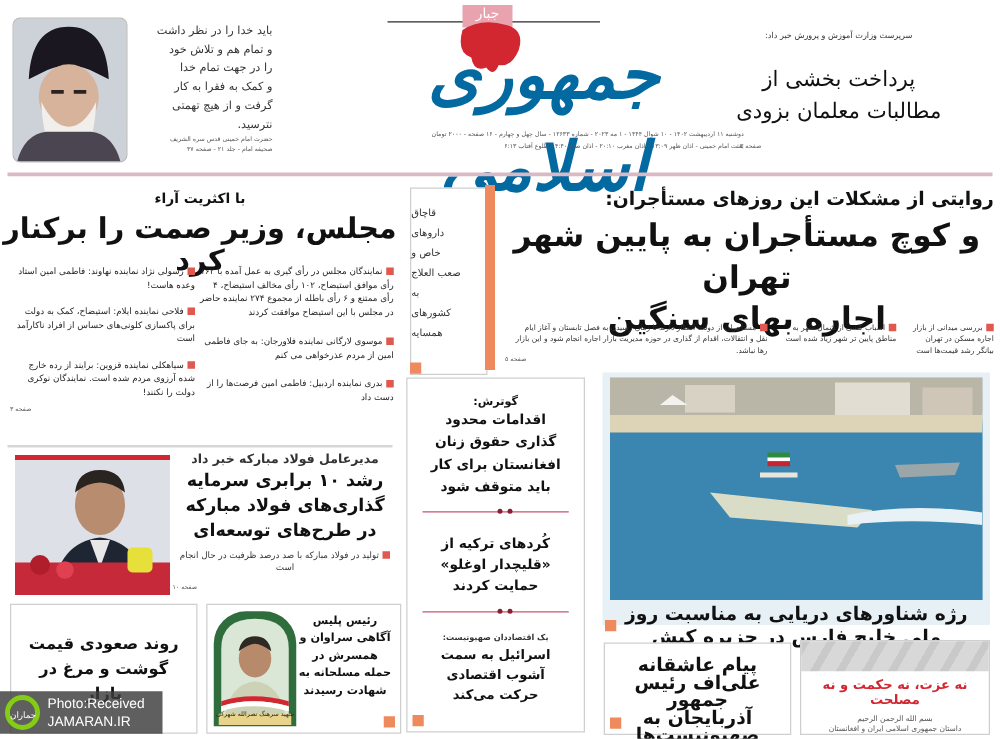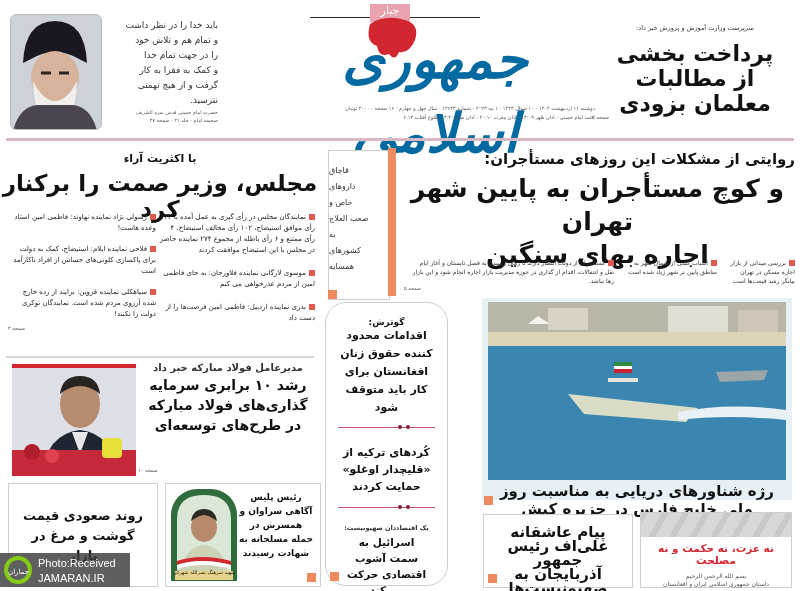--- a/index.html
+++ b/index.html
@@ -13,23 +13,23 @@
   .small { font-size: 7px; line-height: 10px; color: #333; }
   .tiny { font-size: 5px; line-height: 8px; color: #555; }
   .center { text-align: center; }
 
   
   #imam-photo { left: 10px; top: 14px; width: 92px; height: 116px; border-radius: 6px; overflow: hidden;
     background: linear-gradient(180deg,#cfd3da 0%,#c5c8d0 100%); border: 1px solid #bbb; }
   #imam-quote { left: 108px; top: 18px; width: 110px; font-size: 9px; line-height: 15px; color: #333; }
   #masthead-logo { left: 270px; top: 4px; width: 330px; height: 100px; }
   #masthead-dateline { left: 300px; top: 104px; width: 295px; font-size: 5px; line-height: 9px; color: #555; text-align: right; }
-  #edu-block { left: 605px; top: 24px; width: 180px; text-align: center; }
+  #edu-block { left: 581px; top: 24px; width: 180px; text-align: center; }
   #edu-kicker { font-size: 6.5px; color: #333; }
-  #edu-title { font-size: 22px; font-weight: bold; line-height: 25px; margin-top: 9px; }
+  #edu-title { font-size: 17px; font-weight: normal; line-height: 25px; margin-top: 20px; }
 
   
   #majlis-kicker { left: 0; top: 152px; width: 320px; text-align: center; font-size: 11px; font-weight: bold; }
   #majlis-title { left: 0; top: 170px; width: 320px; text-align: center; font-size: 23px; font-weight: bold; }
   .col-text { font-size: 7px; line-height: 11px; color: #222; }
 
   
   #smuggle-box { left: 328px; top: 150px; width: 62px; height: 150px; text-align: left; font-size: 8px; line-height: 16px; color: #333; padding-top: 12px; }
   #smuggle-bar { left: 388px; top: 148px; width: 8px; height: 148px; background: #ef8a5f; }
 
@@ -119,20 +119,21 @@
     <path d="M60 68 L68 90 L76 68 Z" fill="#e8e8e8"></path>
     <rect x="0" y="86" width="124" height="26" fill="#c62a3a"></rect>
     <rect x="90" y="74" width="20" height="20" rx="4" fill="#e7e03a"></rect>
     <circle cx="20" cy="88" r="8" fill="#b01e2c"></circle>
     <circle cx="40" cy="92" r="7" fill="#e04050"></circle>
   </svg>
 </div>
 <div class="abs center" style="left:140px;top:362px;width:176px;">
   <div style="font-size:10px;font-weight:bold;color:#333;">مدیرعامل فولاد مبارکه خبر داد</div>
   <div style="font-size:14px;font-weight:bold;line-height:20px;margin-top:2px;">رشد ۱۰ برابری سرمایه گذاری‌های فولاد مبارکه در طرح‌های توسعه‌ای</div>
+  <div class="small" style="margin-top:4px;"><span class="bullet"></span><span>تولید در فولاد مبارکه با صد درصد ظرفیت در حال انجام است</span></div>
 </div>
 <div class="abs tiny" style="left:138px;top:466px;">صفحه ۱۰</div>
 
 <div class="abs box center" style="left:8px;top:483px;width:150px;height:104px;padding-top:22px;">
   <div style="font-size:13px;font-weight:bold;line-height:20px;padding:0 14px;">روند صعودی قیمت گوشت و مرغ در بازار</div>
 </div>
 
 <div class="abs box" style="left:165px;top:483px;width:156px;height:104px;">
   <div class="abs center" style="right:6px;top:6px;width:76px;font-size:9px;font-weight:bold;line-height:14px;">رئیس پلیس آگاهی سراوان و همسرش در حمله مسلحانه به شهادت رسیدند</div>
   <div class="abs" style="left:82px;top:0;"></div>
@@ -157,24 +158,24 @@
   <div>داروهای</div>
   <div>خاص و</div>
   <div>صعب العلاج</div>
   <div>به</div>
   <div>کشورهای</div>
   <div>همسایه</div>
 </div>
 <div class="abs" id="smuggle-bar"></div>
 <div class="pgtag" style="left:328px;top:290px;"></div>
 
-<div class="abs box center" style="left:325px;top:302px;width:123px;height:284px;border-radius:21px;">
+<div class="abs box center" style="left:325px;top:302px;width:143px;height:284px;">
   <div style="padding-top:14px;">
     <div style="font-size:9px;font-weight:bold;">گوترش:</div>
-    <div style="font-size:11px;font-weight:bold;line-height:18px;padding:0 12px;">اقدامات محدود کننده حقوق زنان افغانستان برای کار باید متوقف شود</div>
+    <div style="font-size:11px;font-weight:bold;line-height:18px;padding:0 12px;">اقدامات محدود گذاری حقوق زنان افغانستان برای کار باید متوقف شود</div>
   </div>
   <div style="margin:10px 12px;height:1px;background:#c9546e;position:relative;">
     <span style="position:absolute;left:60px;top:-2px;width:4px;height:4px;background:#8a1e33;border-radius:2px;"></span>
     <span style="position:absolute;left:68px;top:-2px;width:4px;height:4px;background:#8a1e33;border-radius:2px;"></span>
   </div>
   <div style="padding-top:6px;">
     <div style="font-size:11px;font-weight:bold;line-height:17px;padding:0 16px;">کُردهای ترکیه از «قلیچدار اوغلو» حمایت کردند</div>
   </div>
   <div style="margin:12px 12px;height:1px;background:#c9546e;position:relative;">
     <span style="position:absolute;left:60px;top:-2px;width:4px;height:4px;background:#8a1e33;border-radius:2px;"></span>

